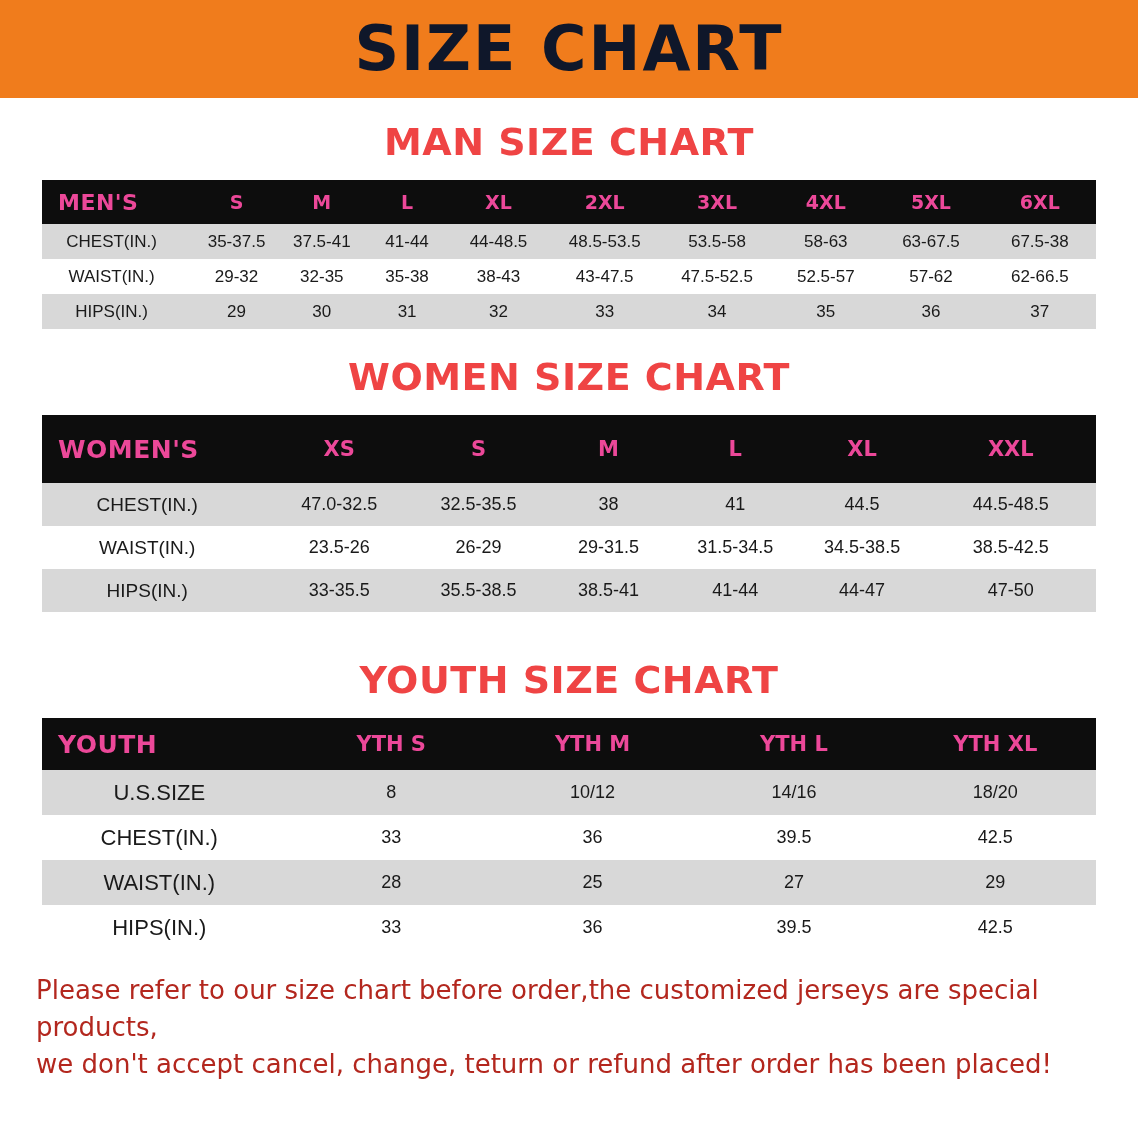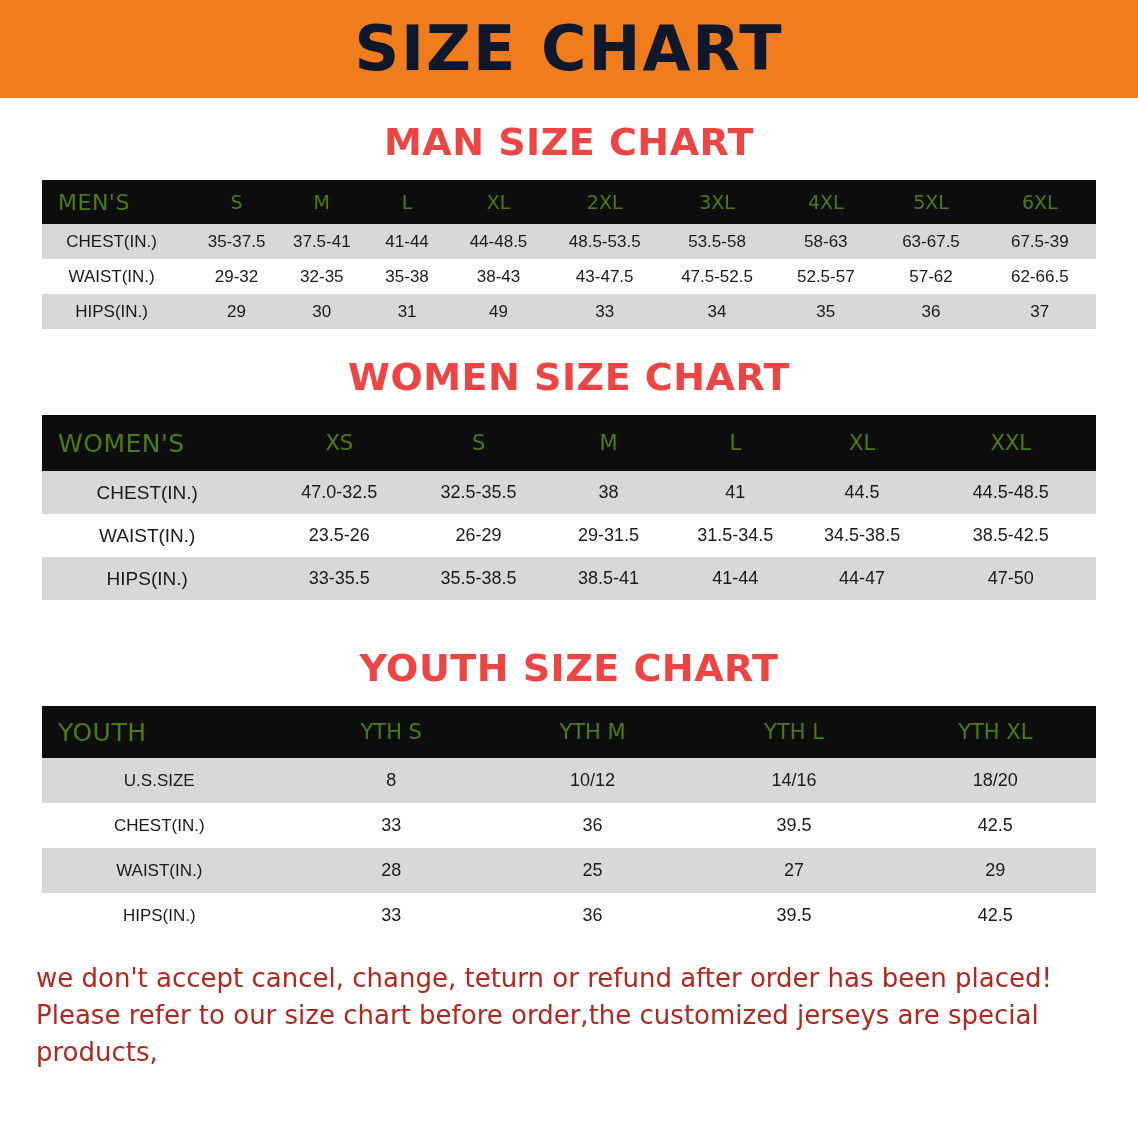--- a/index.html
+++ b/index.html
@@ -59,22 +59,22 @@
   .tbl td, .tbl th {
     padding: 0;
     font-size: 17px;
     text-align: center;
     font-weight: normal;
     font-family: "Liberation Sans", sans-serif;
     color: #1a1a1a;
   }
   .hdr-row td, .hdr-row th {
     background: #0d0d0d;
-    color: #4d7c0f;
-    font-weight: normal;
+    color: #ec4899;
+    font-weight: bold;
     height: 46px;
     font-size: 19px;
     font-family: "DejaVu Sans", sans-serif;
   }
   .hdr-label {
     text-align: left !important;
     padding-left: 16px !important;
     font-size: 22px !important;
     letter-spacing: 0.5px;
   }
@@ -88,30 +88,30 @@
   .band-light td { background: #ffffff; }
 
   
   #men-table { width: 1054px; margin-top: 16px; }
   #men-table td { height: 35px; }
   #men-table .hdr-row td { height: 44px; }
 
   
   #women-table { width: 1054px; margin-top: 16px; }
   #women-table td { height: 43px; font-size: 18px; }
-  #women-table .hdr-row td { height: 56px; font-size: 21px; }
+  #women-table .hdr-row td { height: 68px; font-size: 21px; }
   #women-table .hdr-label { font-size: 25px !important; }
   #women-table .row-label { font-size: 19px; }
 
   
   #youth-table { width: 1054px; margin-top: 16px; }
   #youth-table td { height: 45px; font-size: 18px; }
   #youth-table .hdr-row td { height: 52px; font-size: 21px; }
   #youth-table .hdr-label { font-size: 25px !important; }
-  #youth-table .row-label { font-size: 17px; }
+  #youth-table .row-label { font-size: 22px; }
 
   .notice {
     margin: 22px 36px 0 36px;
     color: #b3271e;
     font-size: 26px;
     line-height: 1.42;
     font-family: "DejaVu Sans", sans-serif;
     text-align: left;
   }
 </style>
@@ -154,40 +154,40 @@
       <tr class="band-dark">
         <td class="row-label">CHEST(IN.)</td>
         <td>35-37.5</td>
         <td>37.5-41</td>
         <td>41-44</td>
         <td>44-48.5</td>
         <td>48.5-53.5</td>
         <td>53.5-58</td>
         <td>58-63</td>
         <td>63-67.5</td>
-        <td>67.5-39</td>
+        <td>67.5-38</td>
       </tr>
       <tr class="band-light">
         <td class="row-label">WAIST(IN.)</td>
         <td>29-32</td>
         <td>32-35</td>
         <td>35-38</td>
         <td>38-43</td>
         <td>43-47.5</td>
         <td>47.5-52.5</td>
         <td>52.5-57</td>
         <td>57-62</td>
         <td>62-66.5</td>
       </tr>
       <tr class="band-dark">
         <td class="row-label">HIPS(IN.)</td>
         <td>29</td>
         <td>30</td>
         <td>31</td>
-        <td>49</td>
+        <td>32</td>
         <td>33</td>
         <td>34</td>
         <td>35</td>
         <td>36</td>
         <td>37</td>
       </tr>
     </tbody>
   </table>
 
   <div class="section-title women-title">WOMEN SIZE CHART</div>
@@ -283,17 +283,17 @@
         <td class="row-label">HIPS(IN.)</td>
         <td>33</td>
         <td>36</td>
         <td>39.5</td>
         <td>42.5</td>
       </tr>
     </tbody>
   </table>
 
   <div class="notice">
+    <div>Please refer to our size chart before order,the customized jerseys are special products,</div>
     <div>we don't accept cancel, change, teturn or refund after order has been placed!</div>
-    <div>Please refer to our size chart before order,the customized jerseys are special products,</div>
   </div>
 
 </div>
 
 </body></html>

